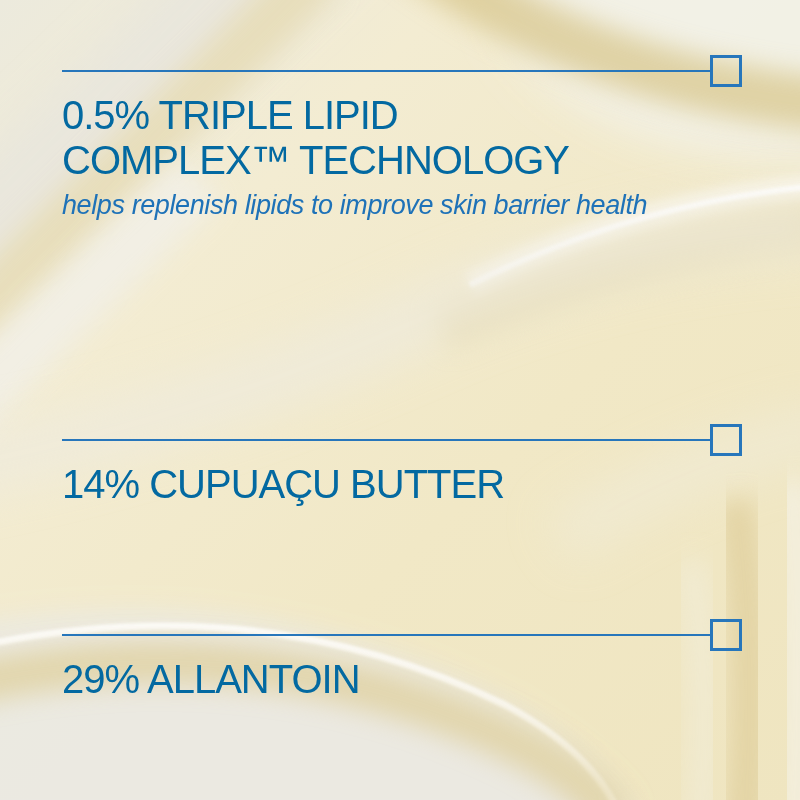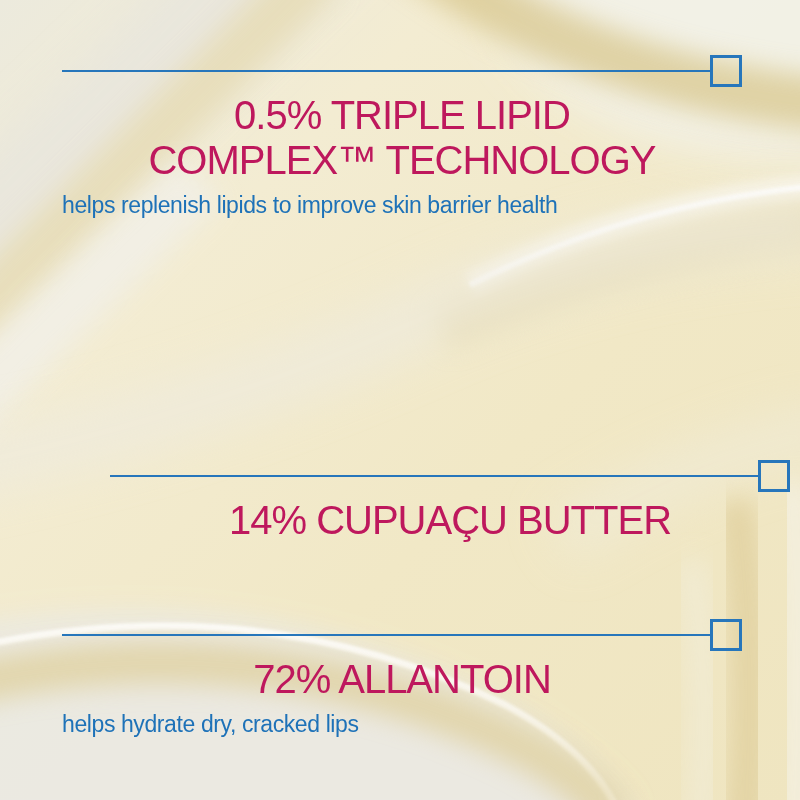--- a/index.html
+++ b/index.html
@@ -53,38 +53,38 @@
     background: transparent;
   }
 
   .heading {
     margin: 6px 0 0 0;
     font-size: 40px;
     line-height: 45px;
     font-weight: 400;
     letter-spacing: -1px;
     white-space: pre-line;
-    color: #be185d;
-    text-align: center;
+    color: #0369a1;
   }
 
   .desc {
     margin: 7px 0 0 0;
-    font-size: 23px;
+    font-size: 27px;
     line-height: 31px;
     font-weight: 400;
     letter-spacing: -0.4px;
     white-space: pre-line;
     color: #1e72b8;
+    font-style: italic;
   }
 
   
   .callout.s0 { top: 55px; }
   .callout.s1 { top: 271px; }
-  .callout.s2 { top: 460px; margin-left: 48px; }
+  .callout.s2 { top: 424px; }
   .callout.s3 { top: 619px; }
 </style>
 </head>
 <body>
 
 <div class="poster">
 
   <svg class="bg" viewBox="0 0 800 800" preserveAspectRatio="none" aria-hidden="true">
     <defs>
       <linearGradient id="gBase" x1="0%" y1="0%" x2="100%" y2="100%">
@@ -148,17 +148,16 @@
       <div class="rule-square"></div>
     </div>
     <h2 class="heading">14% CUPUAÇU BUTTER</h2>
   </section>
 
   <section class="callout s3">
     <div class="rule-row">
       <div class="rule-line"></div>
       <div class="rule-square"></div>
     </div>
-    <h2 class="heading">72% ALLANTOIN</h2>
-    <p class="desc">helps hydrate dry, cracked lips</p>
+    <h2 class="heading">29% ALLANTOIN</h2>
   </section>
 
 </div>
 
 </body></html>

